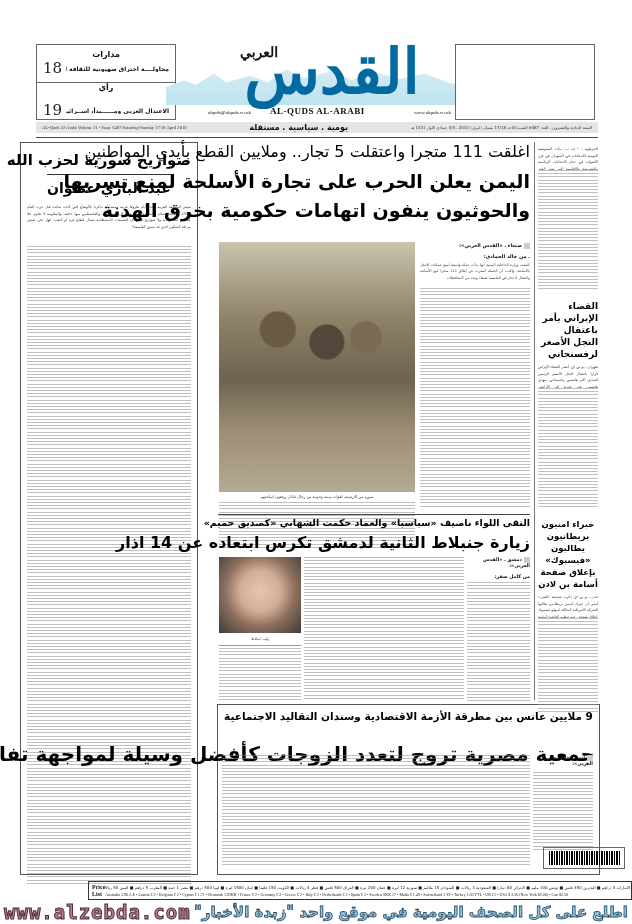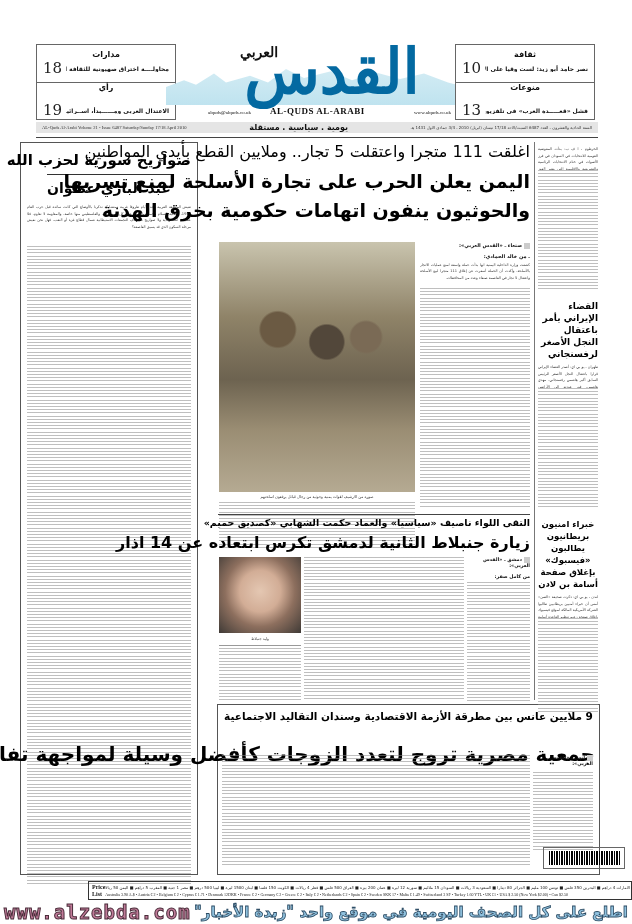--- a/index.html
+++ b/index.html
@@ -69,34 +69,20 @@
 <div class="masthead">
   <div class="skyline"></div>
   <div class="logo-ar">القدس</div>
   <div class="logo-sub">العربي</div>
   <div class="email">alquds@alquds.co.uk</div>
   <div class="logo-en">AL-QUDS AL-ARABI</div>
   <div class="web">www.alquds.co.uk</div>
 </div>
 
 <div class="teaser" style="left:455px;top:44px;width:140px;height:76px;">
-  <div class="cell">
-    <span class="sec">ثقافة</span>
-    <div class="row">
-      <span class="tx">نصر حامد أبو زيد: لست وقيا على الايمان</span>
-      <span class="num">10</span>
-    </div>
-  </div>
-  <div class="cell">
-    <span class="sec">منوعات</span>
-    <div class="row">
-      <span class="tx">فشل «قعـــــدة العرب» في تلفزيون الريادة</span>
-      <span class="num">13</span>
-    </div>
-  </div>
 </div>
 
 <div class="dateline">
   <span class="en">AL-Quds Al-Arabi   Volume 21 - Issue 6487 Saturday/Sunday 17/18 April 2010</span>
   <span class="slogan">يومية . سياسية . مستقلة</span>
   <span class="ar">السنة الحادية والعشرون ـ العدد 6487 السبت/الاحد 17/18 نيسان (ابريل) 2010 ـ 3/4 جمادى الاول 1431 هـ</span>
 </div>
 <div class="rule" style="left:36px;top:137px;width:562px;"></div>
 
 <div class="box" style="left:20px;top:142px;width:178px;height:733px;padding:6px 6px;">

